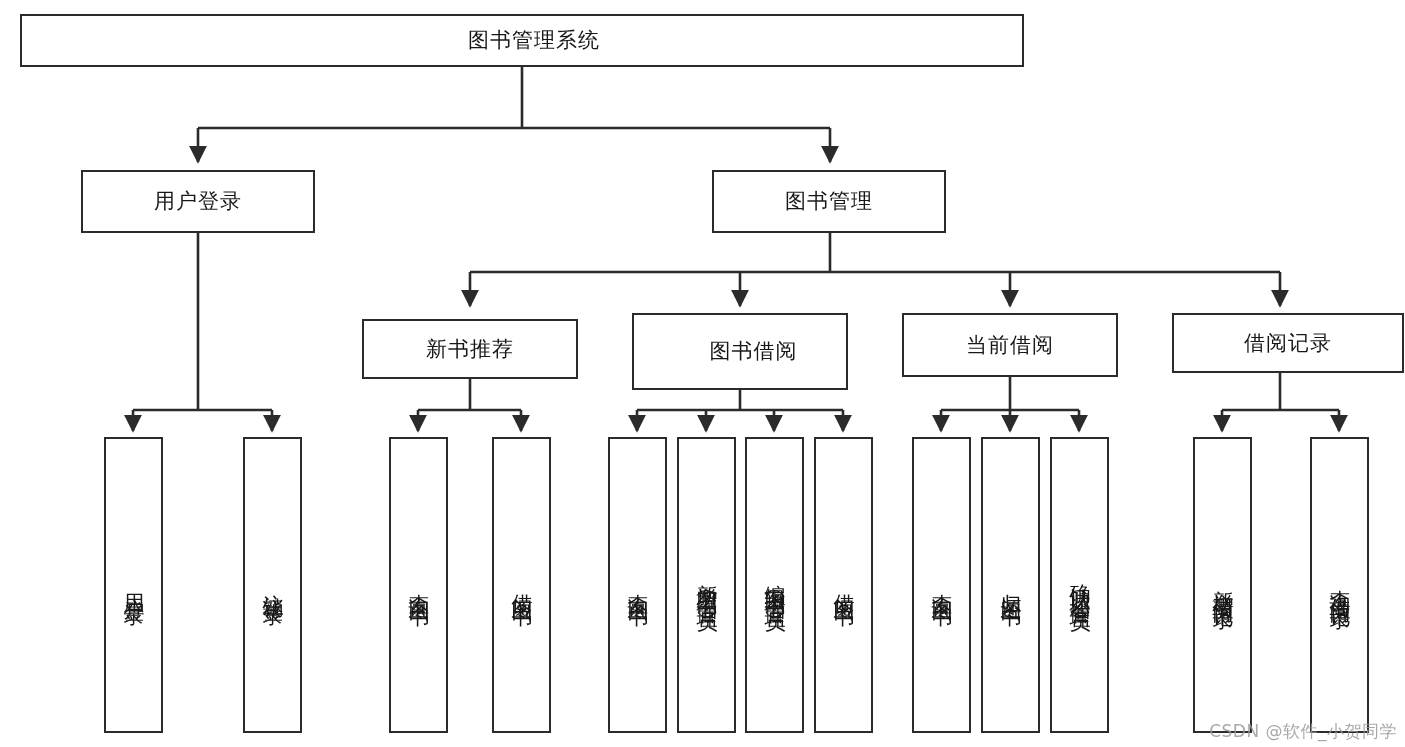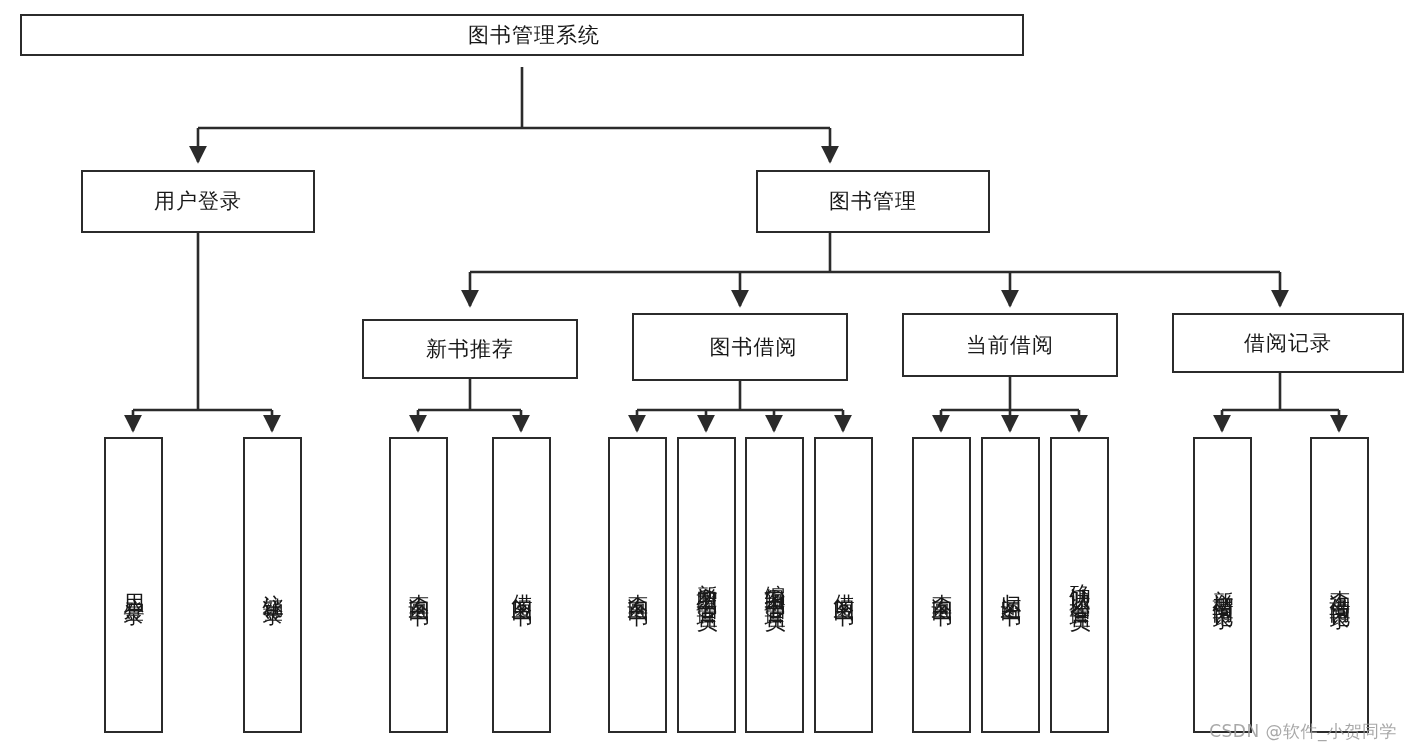--- a/index.html
+++ b/index.html
@@ -114,35 +114,35 @@
       <path d="M 1010 410 L 1010 431" marker-end="url(#arrow)"></path>
       <path d="M 1079 410 L 1079 431" marker-end="url(#arrow)"></path>
 
       <path d="M 1280 373 L 1280 410"></path>
       <path d="M 1222 410 L 1339 410"></path>
       <path d="M 1222 410 L 1222 431" marker-end="url(#arrow)"></path>
       <path d="M 1339 410 L 1339 431" marker-end="url(#arrow)"></path>
     </g>
   </svg>
 
-  <div class="node" style="left:20px; top:14px; width:1004px; height:42px;padding-left:24px;">
+  <div class="node" style="left:20px; top:14px; width:1004px; height:53px;padding-left:24px;">
     <span class="label">图书管理系统</span>
   </div>
 
   <div class="node" style="left:81px; top:170px; width:234px; height:63px;">
     <span class="label">用户登录</span>
   </div>
-  <div class="node" style="left:712px; top:170px; width:234px; height:63px;margin-left:44px;">
+  <div class="node" style="left:712px; top:170px; width:234px; height:63px;">
     <span class="label">图书管理</span>
   </div>
 
   <div class="node" style="left:362px; top:313px; width:216px; height:60px;margin-top:6px;">
     <span class="label">新书推荐</span>
   </div>
-  <div class="node" style="left:632px; top:313px; width:216px; height:68px;padding-left:27px;">
+  <div class="node" style="left:632px; top:313px; width:216px; height:77px;padding-left:27px;">
     <span class="label">图书借阅</span>
   </div>
   <div class="node" style="left:902px; top:313px; width:216px; height:64px;">
     <span class="label">当前借阅</span>
   </div>
   <div class="node" style="left:1172px; top:313px; width:232px; height:60px;">
     <span class="label">借阅记录</span>
   </div>
 
   <div class="node leaf" style="left:104px; top:437px; width:59px; height:296px;">

